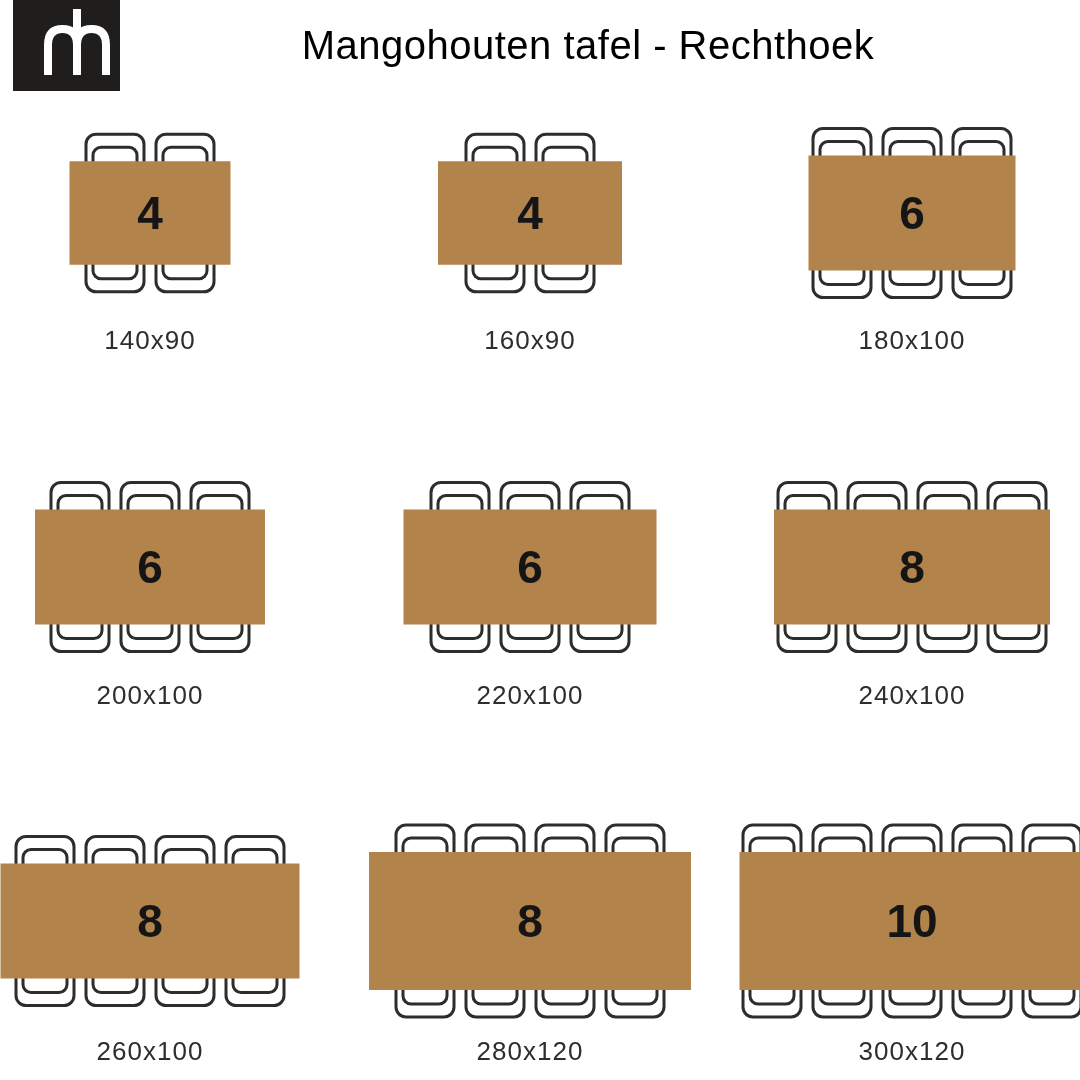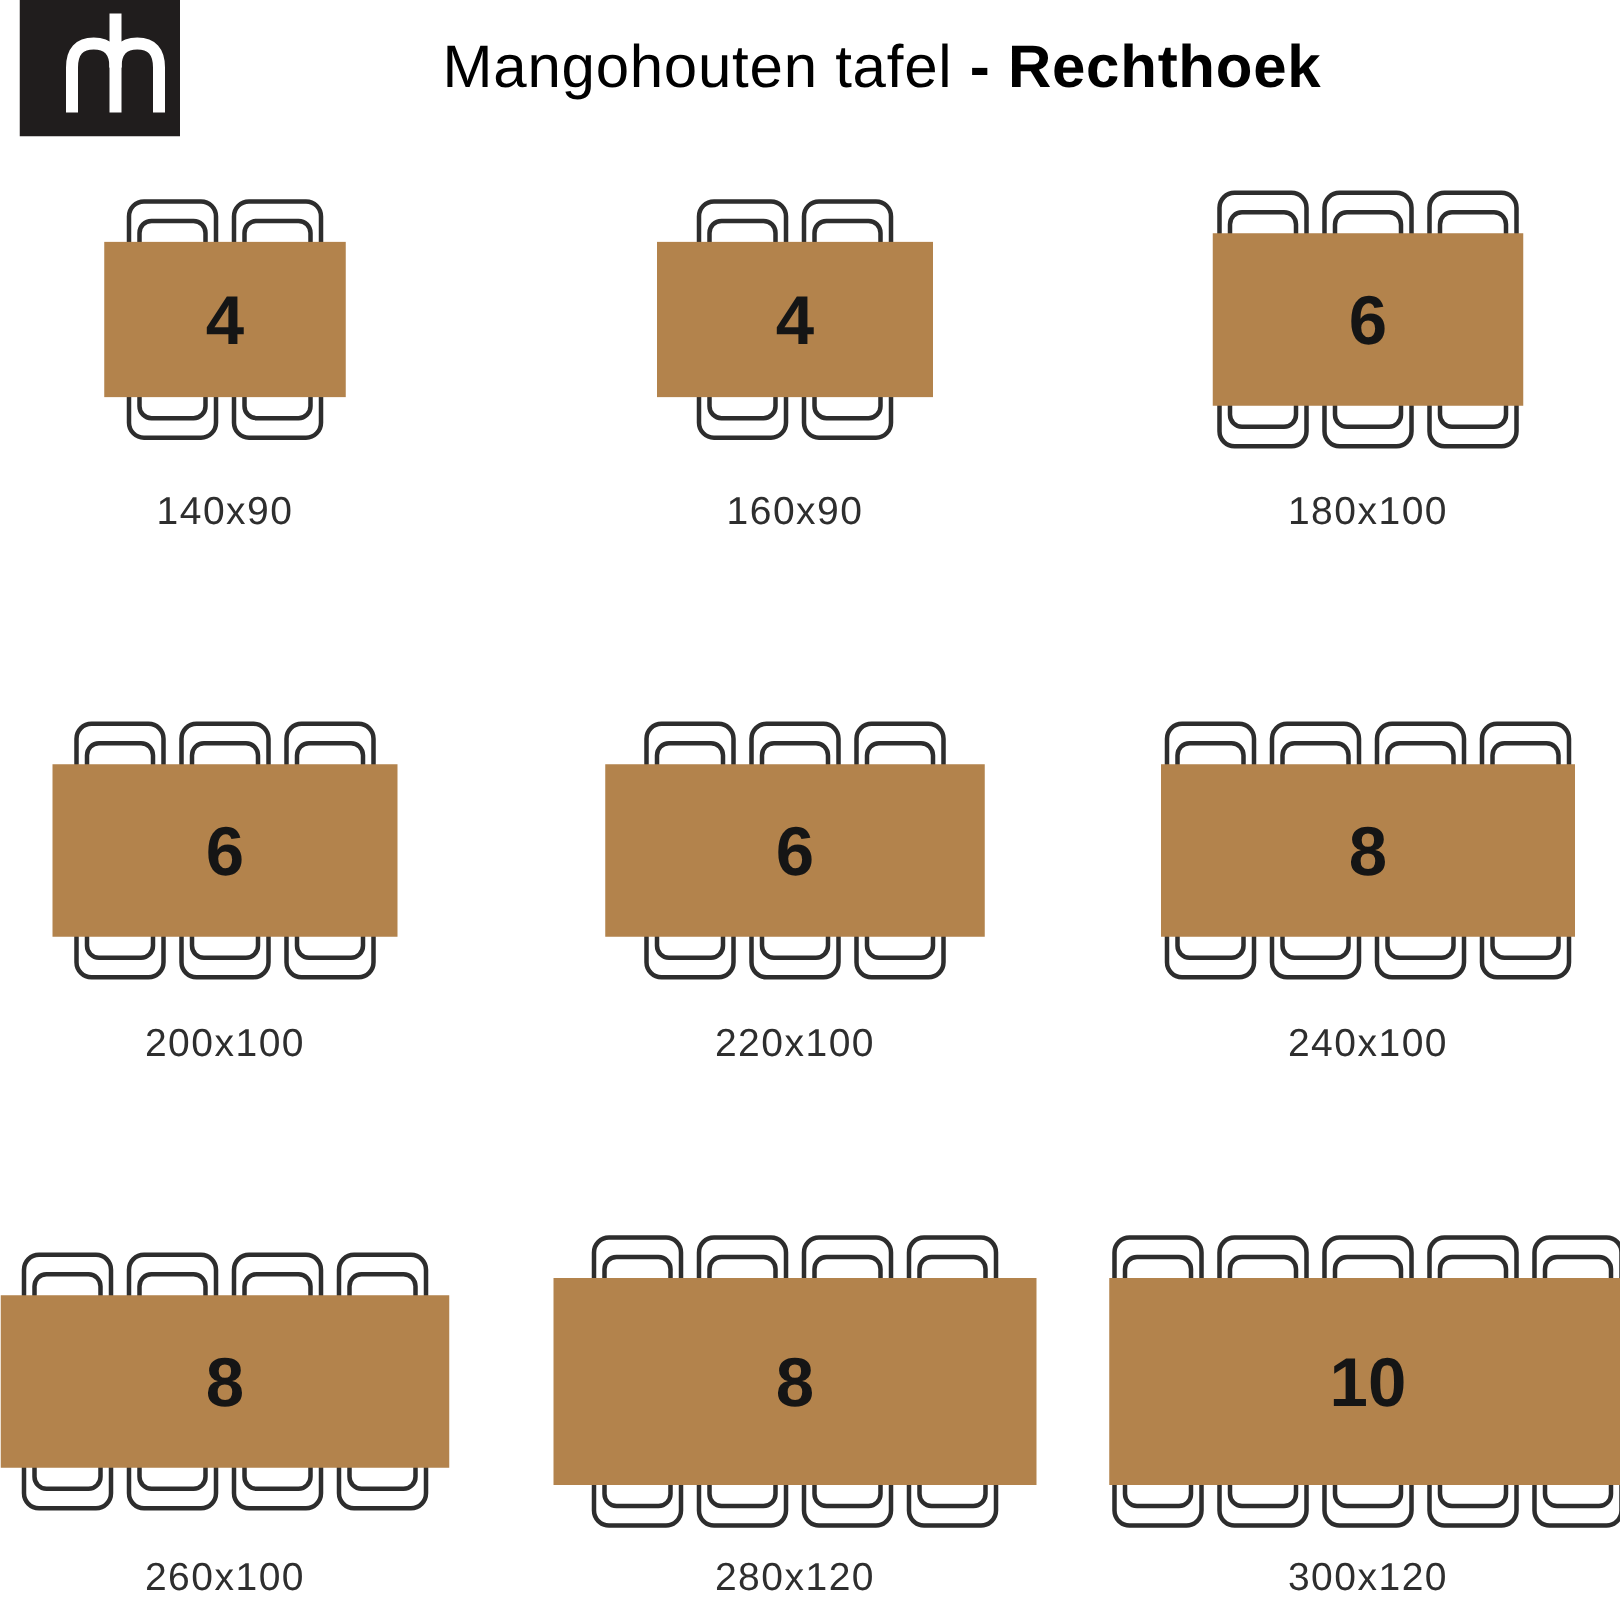--- a/index.html
+++ b/index.html
@@ -11,21 +11,21 @@
   .logo{
     position:absolute;left:13px;top:0;width:107px;height:91px;
     display:flex;align-items:center;justify-content:center;
   }
   .title{
     position:absolute;left:0;top:0;width:1080px;height:90px;
     display:flex;align-items:center;justify-content:center;
     font-size:40px;letter-spacing:0.5px;white-space:pre;margin-left:48px;
   }
   .title .reg{font-weight:400;}
-  .title .bold{font-weight:700;}
+  .title .bold{font-weight:400;}
   #diagrams{position:absolute;left:0;top:0;}
 </style>
 </head>
 <body>
 
 <svg id="diagrams" width="1080" height="1080" viewBox="0 0 1080 1080">
     <g>
       <g>
         <rect x="86" y="134.25" width="58" height="64" rx="10" ry="10" fill="#ffffff" stroke="#2d2d2d" stroke-width="3"></rect>
         <rect x="93" y="147.25" width="44" height="60" rx="8" ry="8" fill="#ffffff" stroke="#2d2d2d" stroke-width="3"></rect>

